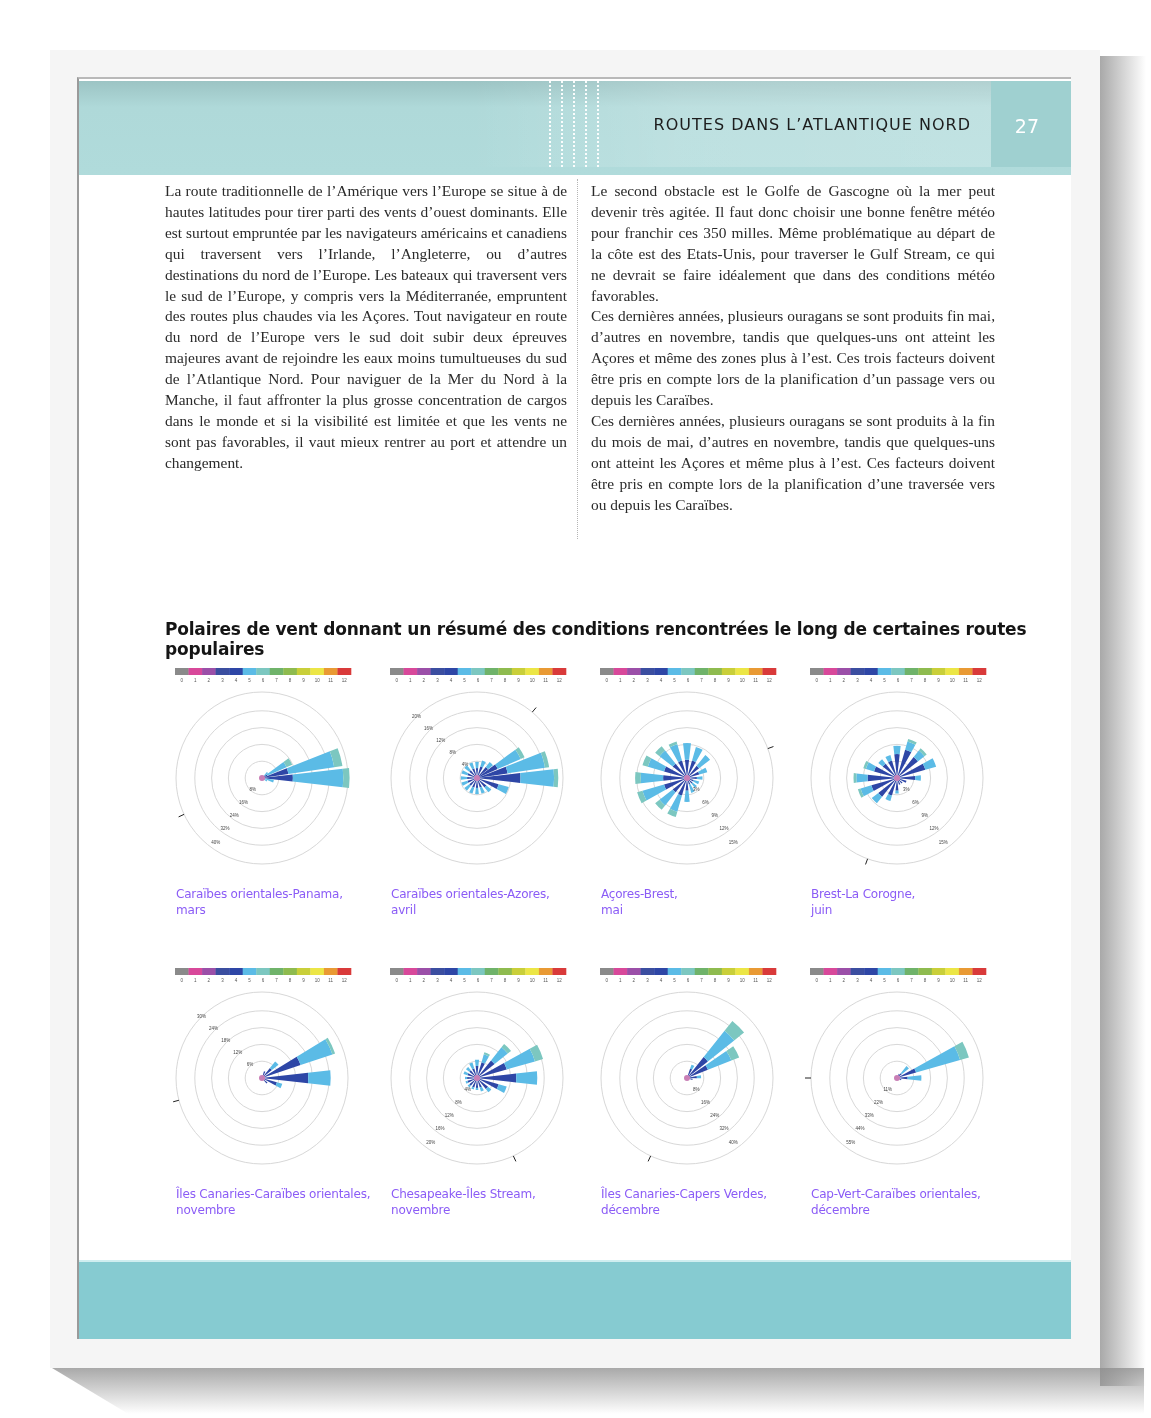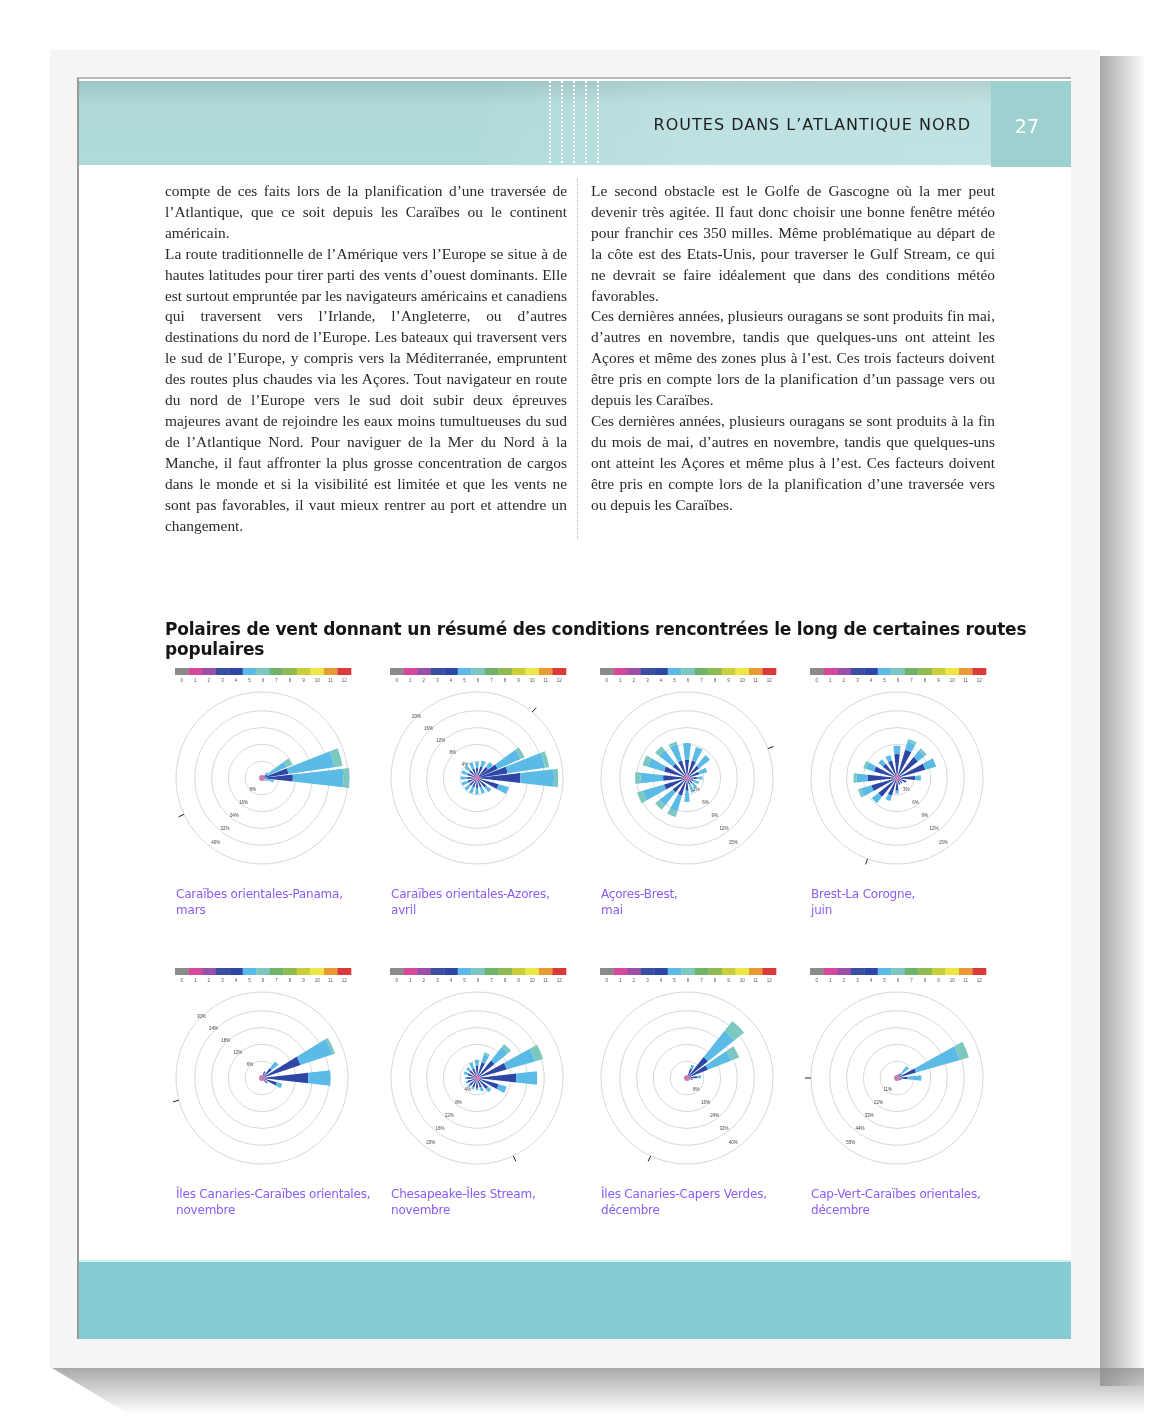--- a/index.html
+++ b/index.html
@@ -1,21 +1,21 @@
 <!DOCTYPE html>
 <html><head>
 <meta charset="utf-8">
 <style>
   html, body { margin:0; padding:0; background:#ffffff; }
   body { width:1151px; height:1418px; position:relative; overflow:hidden; font-family:"Liberation Sans", sans-serif; }
   .shadow-r { position:absolute; left:1100px; top:56px; width:46px; height:1330px; background:linear-gradient(90deg, rgba(140,140,140,0.75), rgba(255,255,255,0)); transform:skewY(0deg); }
   .shadow-b { position:absolute; left:52px; top:1368px; width:1092px; height:46px; background:linear-gradient(180deg, rgba(140,140,140,0.75), rgba(255,255,255,0)); clip-path:polygon(0 0, 100% 0, 100% 100%, 7% 100%); }
   .frame { position:absolute; left:50px; top:50px; width:1050px; height:1318px; background:#f5f5f5; }
   .page { position:absolute; left:77px; top:77px; width:994px; height:1262px; background:#ffffff; border-left:2px solid #9a9a9a; border-top:2px solid #b9b9b9; box-sizing:border-box; overflow:hidden; }
-  .header { position:absolute; left:0; top:2px; width:992px; height:84px; background:linear-gradient(180deg,#9cc4c4 0%, #afd9d9 28%, #b0dbdb 100%); }
+  .header { position:absolute; left:0; top:2px; width:992px; height:94px; background:linear-gradient(180deg,#9cc4c4 0%, #afd9d9 28%, #b0dbdb 100%); }
   .header .fade { position:absolute; right:80px; top:0; width:520px; height:86px; background:linear-gradient(90deg, rgba(255,255,255,0) 0%, rgba(255,255,255,0.18) 40%, rgba(255,255,255,0.22) 100%); }
   .dotcol { position:absolute; top:0; width:2px; height:86px; background-image:repeating-linear-gradient(180deg, rgba(255,255,255,0.95) 0 2px, rgba(255,255,255,0) 2px 4px); }
   .header .pagebox { position:absolute; right:0; top:0; width:80px; height:86px; background:#9fd0d0; }
   .header-title { position:absolute; right:100px; top:34px; font-family:"DejaVu Sans", sans-serif; font-size:16px; letter-spacing:1px; color:#1d1d1d; }
   .page-number { position:absolute; right:32px; top:34px; font-family:"DejaVu Sans", sans-serif; font-size:19px; color:#ffffff; }
   .col { position:absolute; top:102px; font-family:"Liberation Serif", serif; font-size:15.4px; line-height:20.9px; color:#2a2a2a; text-align:justify; }
   .col p { margin:0; }
   .col-left { left:86px; width:402px; }
   .col-right { left:512px; width:404px; }
   .col-divider { position:absolute; left:498px; top:100px; width:0; height:360px; border-left:1px dotted #b5b5b5; }
@@ -39,21 +39,20 @@
     <div class="dotcol" style="left:482px"></div>
     <div class="dotcol" style="left:494px"></div>
     <div class="dotcol" style="left:506px"></div>
     <div class="dotcol" style="left:518px"></div>
     <div class="pagebox"></div>
     <div class="header-title">ROUTES DANS L’ATLANTIQUE NORD</div>
     <div class="page-number">27</div>
   </div>
 
   <div class="col col-left">
-    <p>compte de ces faits lors de la planification d’une traversée de l’Atlantique, que ce soit depuis les Caraïbes ou le continent américain.</p>
     <p>La route traditionnelle de l’Amérique vers l’Europe se situe à de hautes latitudes pour tirer parti des vents d’ouest dominants. Elle est surtout empruntée par les navigateurs américains et canadiens qui traversent vers l’Irlande, l’Angleterre, ou d’autres destinations du nord de l’Europe. Les bateaux qui traversent vers le sud de l’Europe, y compris vers la Méditerranée, empruntent des routes plus chaudes via les Açores. Tout navigateur en route du nord de l’Europe vers le sud doit subir deux épreuves majeures avant de rejoindre les eaux moins tumultueuses du sud de l’Atlantique Nord. Pour naviguer de la Mer du Nord à la Manche, il faut affronter la plus grosse concentration de cargos dans le monde et si la visibilité est limitée et que les vents ne sont pas favorables, il vaut mieux rentrer au port et attendre un changement.</p>
   </div>
   <div class="col-divider"></div>
   <div class="col col-right">
     <p>Le second obstacle est le Golfe de Gascogne où la mer peut devenir très agitée. Il faut donc choisir une bonne fenêtre météo pour franchir ces 350 milles. Même problématique au départ de la côte est des Etats-Unis, pour traverser le Gulf Stream, ce qui ne devrait se faire idéalement que dans des conditions météo favorables.</p>
     <p>Ces dernières années, plusieurs ouragans se sont produits fin mai, d’autres en novembre, tandis que quelques-uns ont atteint les Açores et même des zones plus à l’est. Ces trois facteurs doivent être pris en compte lors de la planification d’un passage vers ou depuis les Caraïbes.</p>
     <p>Ces dernières années, plusieurs ouragans se sont produits à la fin du mois de mai, d’autres en novembre, tandis que quelques-uns ont atteint les Açores et même plus à l’est. Ces facteurs doivent être pris en compte lors de la planification d’une traversée vers ou depuis les Caraïbes.</p>
   </div>
 
   <div class="figure-title">Polaires de vent donnant un résumé des conditions rencontrées le long de certaines routes populaires</div>

